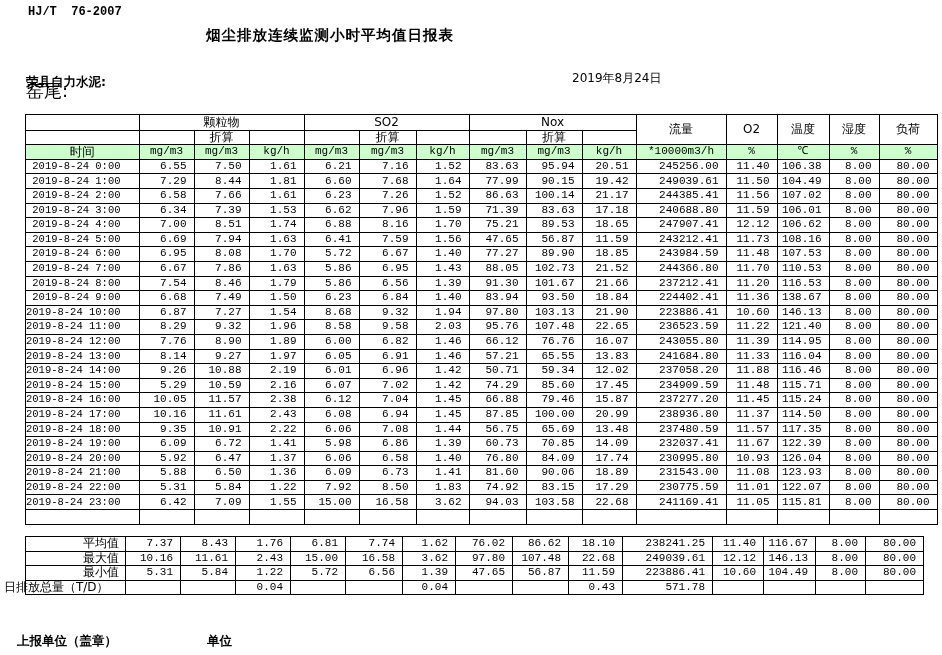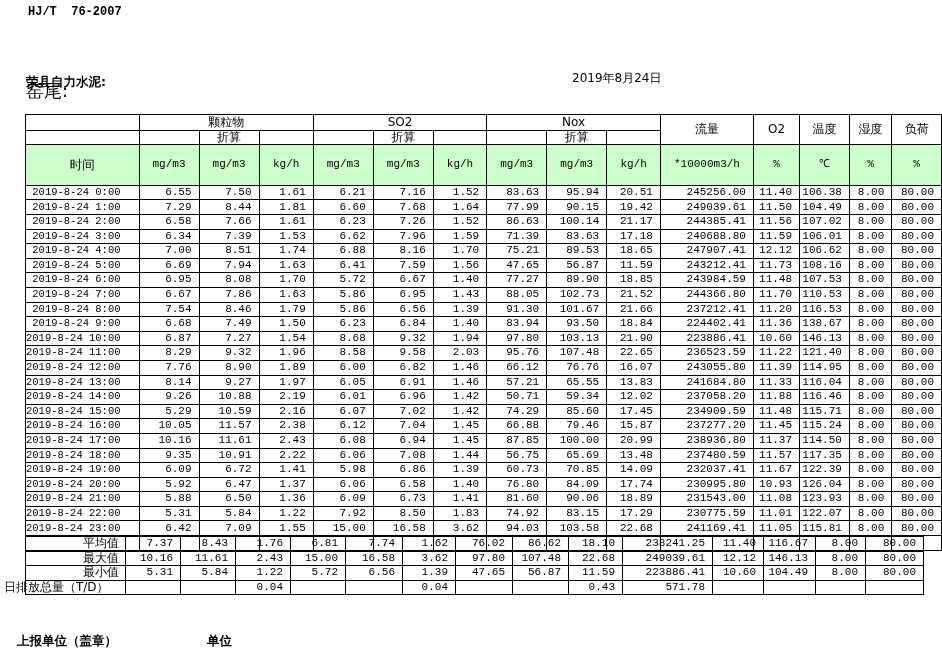--- a/index.html
+++ b/index.html
@@ -30,41 +30,42 @@
     text-align:right; padding:0 7px 0 0; height:13.6px; line-height:13.4px;
   }
   .main thead tr:nth-child(1) td { height:15px; }
   .main thead tr:nth-child(2) td { height:13px; }
   .main thead tr:nth-child(3) td { height:13px; }
 
   td.hdr {
     font-family:"DejaVu Sans", sans-serif; font-size:12px;
     text-align:center; padding:0; font-weight:normal;
   }
-  tr.green td { background:#ccffcc; text-align:center; padding:13px; }
+  tr.green td { background:#ccffcc; text-align:center; padding:0; }
   tr.green td.hdr { font-size:12.5px; }
 
   .main tbody td:first-child { font-size:10.5px; padding-right:18px; }
   .summary td:first-child {
     font-family:"DejaVu Sans", sans-serif; font-size:12px; padding-right:6px;
   }
   .summary tr:last-child td:first-child {
     text-align:left; padding:0; text-indent:-22px; overflow:visible;
   }
 
   .note { position:absolute; left:17px; top:616px; font-weight:bold; font-size:12.5px; }
   .report-unit { position:absolute; left:17px; top:633px; font-weight:bold; font-size:12.5px; }
   .unit-label { position:absolute; left:207px; top:633px; font-weight:bold; font-size:12.5px; }
 </style>
 </head>
 <body>
 
 <div class="page">
 
   <div class="std-no">HJ/T  76-2007</div>
+  <div class="title">烟尘排放连续监测小时平均值日报表</div>
   <div class="company">荣县自力水泥:</div>
   <div class="location">窑尾:</div>
   <div class="date">2019年8月24日</div>
 
   <table class="main">
     <colgroup>
       <col style="width:100px">
         <col style="width:55px">
         <col style="width:55px">
         <col style="width:55px">

